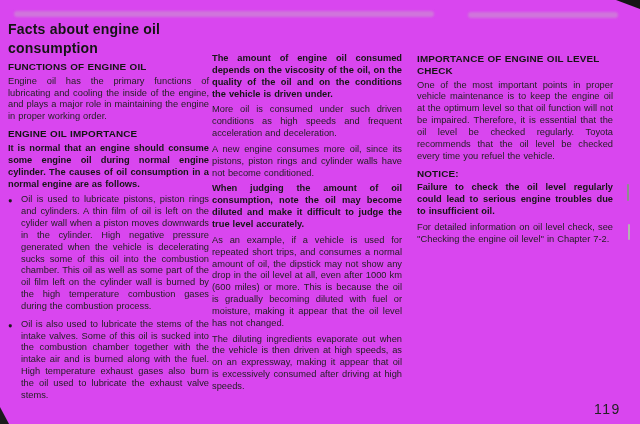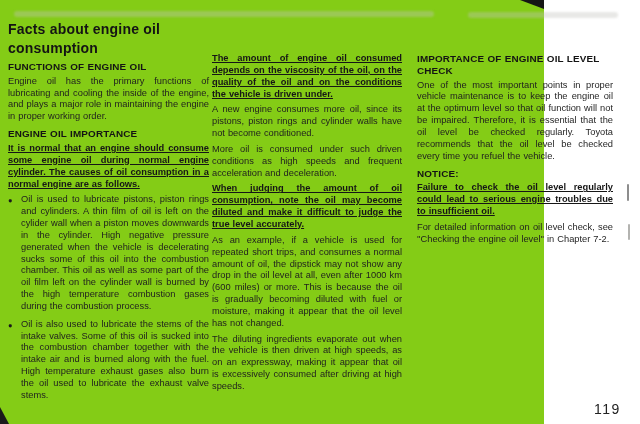--- a/index.html
+++ b/index.html
@@ -4,22 +4,22 @@
 <style>
   html,body{margin:0;padding:0;}
   body{
     width:640px;height:424px;
     font-family:"Liberation Sans","DejaVu Sans",sans-serif;
     background:#ffffff;
     overflow:hidden;
   }
   .page{
     position:relative;
-    width:544px;height:424px;
-    background:#84cc16;
+    width:640px;height:424px;
+    background:#d946ef;
     color:#1d1d1d;
   }
   
   .corner-tr{
     position:absolute;top:0;right:0;width:24px;height:9px;
     background:#151515;
     clip-path:polygon(0 0,100% 0,100% 100%);
   }
   .corner-bl{
     position:absolute;left:0;bottom:0;width:9px;height:17px;
@@ -54,21 +54,21 @@
   .col-left{left:8px;top:61px;width:201px;}
   .col-mid{left:212px;top:53px;width:190px;}
   .col-right{left:417px;top:53px;width:196px;}
   .h{
     font-weight:700;font-size:9.9px;line-height:11.8px;
     letter-spacing:0.15px;text-align:left;
     margin:0 0 3px 0;color:#141414;
   }
   .h.mt{margin-top:5px;}
   .col p{margin:0 0 4px 0;}
-  .col p.b{font-weight:700;color:#161616;text-decoration:underline;}
+  .col p.b{font-weight:700;color:#161616;}
   ul.bullets{list-style:none;margin:2px 0 0 0;padding:0;}
   ul.bullets li{position:relative;padding-left:13px;margin:0 0 6px 0;}
   ul.bullets li .dot{
     position:absolute;left:0;top:1px;
     font-size:7.5px;line-height:11px;color:#1a1a1a;
   }
   .page-number{
     position:absolute;left:594px;top:401px;
     font-size:14px;letter-spacing:1.5px;color:#222;
   }
@@ -102,22 +102,22 @@
       </li>
       <li>
         <span class="dot">●</span>
         <span>Oil is also used to lubricate the stems of the intake valves. Some of this oil is sucked into the combustion chamber together with the intake air and is burned along with the fuel. High temperature exhaust gases also burn the oil used to lubricate the exhaust valve stems.</span>
       </li>
     </ul>
   </div>
 
   <div class="col col-mid">
     <p class="b">The amount of engine oil consumed depends on the viscosity of the oil, on the quality of the oil and on the conditions the vehicle is driven under.</p>
+    <p>More oil is consumed under such driven conditions as high speeds and frequent acceleration and deceleration.</p>
     <p>A new engine consumes more oil, since its pistons, piston rings and cylinder walls have not become conditioned.</p>
-    <p>More oil is consumed under such driven conditions as high speeds and frequent acceleration and deceleration.</p>
     <p class="b">When judging the amount of oil consumption, note the oil may become diluted and make it difficult to judge the true level accurately.</p>
     <p>As an example, if a vehicle is used for repeated short trips, and consumes a normal amount of oil, the dipstick may not show any drop in the oil level at all, even after 1000 km (600 miles) or more. This is because the oil is gradually becoming diluted with fuel or moisture, making it appear that the oil level has not changed.</p>
     <p>The diluting ingredients evaporate out when the vehicle is then driven at high speeds, as on an expressway, making it appear that oil is excessively consumed after driving at high speeds.</p>
   </div>
 
   <div class="col col-right">
     <div class="h">IMPORTANCE OF ENGINE OIL LEVEL CHECK</div>
     <p>One of the most important points in proper vehicle maintenance is to keep the engine oil at the optimum level so that oil function will not be impaired. Therefore, it is essential that the oil level be checked regularly. Toyota recommends that the oil level be checked every time you refuel the vehicle.</p>
     <div class="h mt">NOTICE:</div>
     <p class="b">Failure to check the oil level regularly could lead to serious engine troubles due to insufficient oil.</p>

